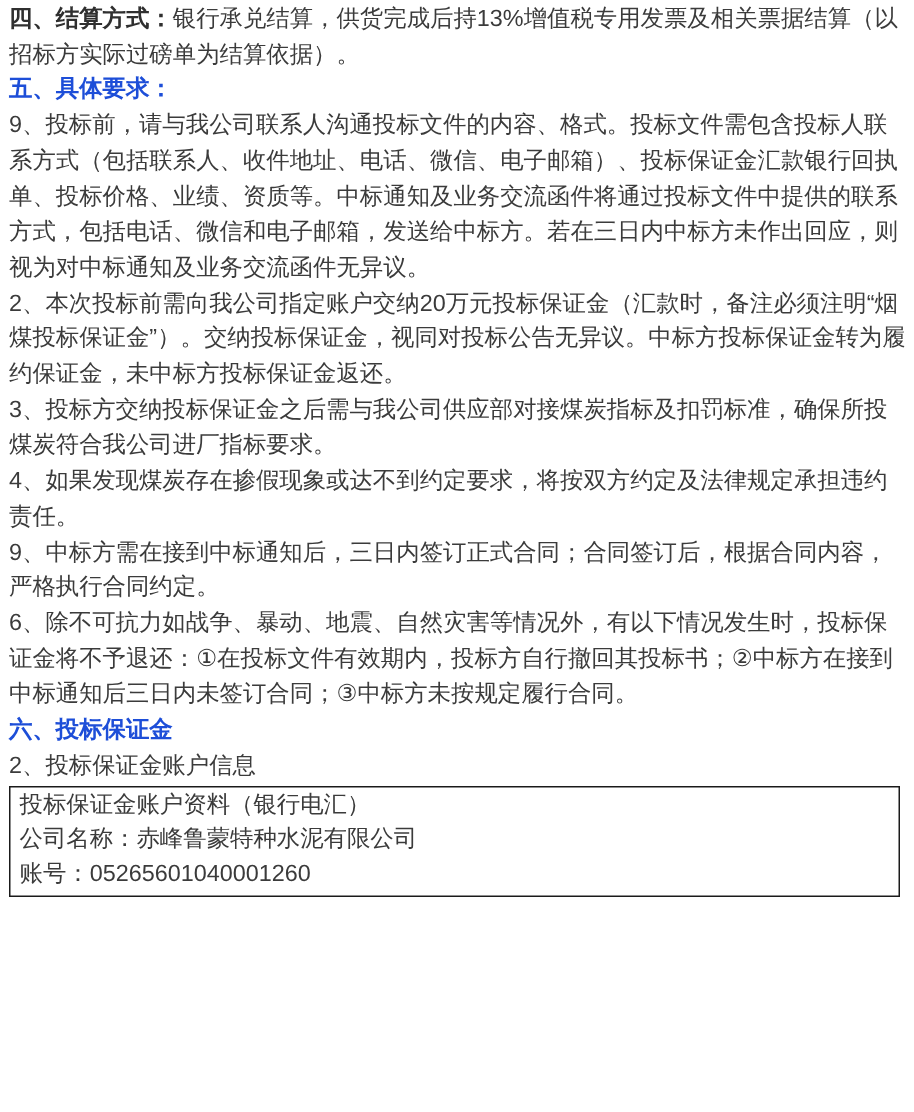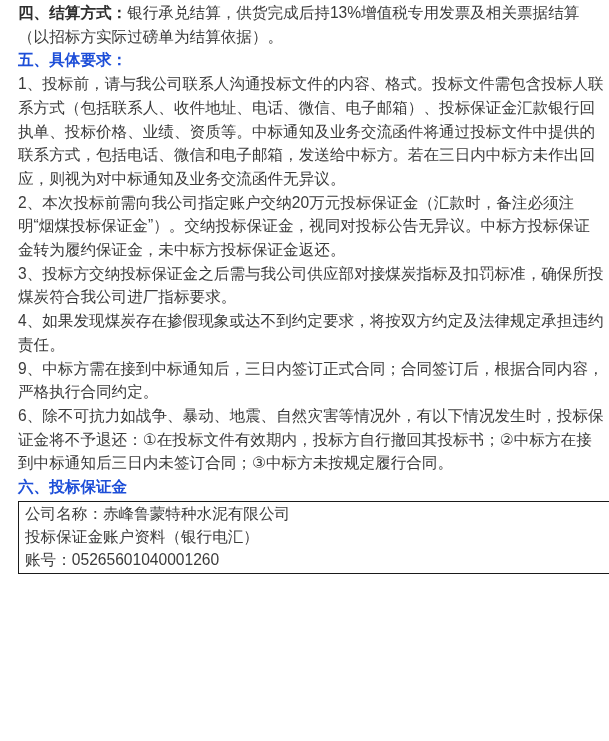--- a/index.html
+++ b/index.html
@@ -9,21 +9,21 @@
   }
   body {
     width: 609px;
     height: 741px;
     overflow: hidden;
     font-family: "Liberation Sans", "DejaVu Sans", sans-serif;
   }
   .doc {
     box-sizing: border-box;
     width: 609px;
-    padding: 1px 4px 0 18px;
+    padding: 1px 4px 0 6px;
     color: #3b3b3b;
     font-size: 15.6px;
     line-height: 23.7px;
     text-align: left;
   }
   .doc p {
     margin: 0;
     padding: 0;
   }
   .bold-heading {
@@ -48,29 +48,30 @@
 </style>
 </head>
 <body>
 
 <div class="doc">
 
   <p><span class="inline-heading">四、结算方式：</span><span>银行承兑结算，供货完成后持13%增值税专用发票及相关票据结算（以招标方实际过磅单为结算依据）。</span></p>
 
   <p class="bold-heading">五、具体要求：</p>
 
-  <p>1、投标前，请与我公司联系人沟通投标文件的内容、格式。投标文件需包含投标人联系方式（包括联系人、收件地址、电话、微信、电子邮箱）、投标保证金汇款银行回执单、投标价格、业绩、资质等。中标通知及业务交流函件将通过投标文件中提供的联系方式，包括电话、微信和电子邮箱，发送给中标方。若在三日内中标方未作出回应，则视为对中标通知及业务交流函件无异议。</p>
+  <p>9、投标前，请与我公司联系人沟通投标文件的内容、格式。投标文件需包含投标人联系方式（包括联系人、收件地址、电话、微信、电子邮箱）、投标保证金汇款银行回执单、投标价格、业绩、资质等。中标通知及业务交流函件将通过投标文件中提供的联系方式，包括电话、微信和电子邮箱，发送给中标方。若在三日内中标方未作出回应，则视为对中标通知及业务交流函件无异议。</p>
   <p>2、本次投标前需向我公司指定账户交纳20万元投标保证金（汇款时，备注必须注明“烟煤投标保证金”）。交纳投标保证金，视同对投标公告无异议。中标方投标保证金转为履约保证金，未中标方投标保证金返还。</p>
   <p>3、投标方交纳投标保证金之后需与我公司供应部对接煤炭指标及扣罚标准，确保所投煤炭符合我公司进厂指标要求。</p>
   <p>4、如果发现煤炭存在掺假现象或达不到约定要求，将按双方约定及法律规定承担违约责任。</p>
   <p>9、中标方需在接到中标通知后，三日内签订正式合同；合同签订后，根据合同内容，严格执行合同约定。</p>
   <p>6、除不可抗力如战争、暴动、地震、自然灾害等情况外，有以下情况发生时，投标保证金将不予退还：①在投标文件有效期内，投标方自行撤回其投标书；②中标方在接到中标通知后三日内未签订合同；③中标方未按规定履行合同。</p>
 
   <p class="bold-heading">六、投标保证金</p>
 
+  <p>2、投标保证金账户信息</p>
 
   <div class="account-box">
+    <p>投标保证金账户资料（银行电汇）</p>
     <p>公司名称：赤峰鲁蒙特种水泥有限公司</p>
-    <p>投标保证金账户资料（银行电汇）</p>
     <p>账号：05265601040001260</p>
   </div>
 
 </div>
 
 </body></html>

